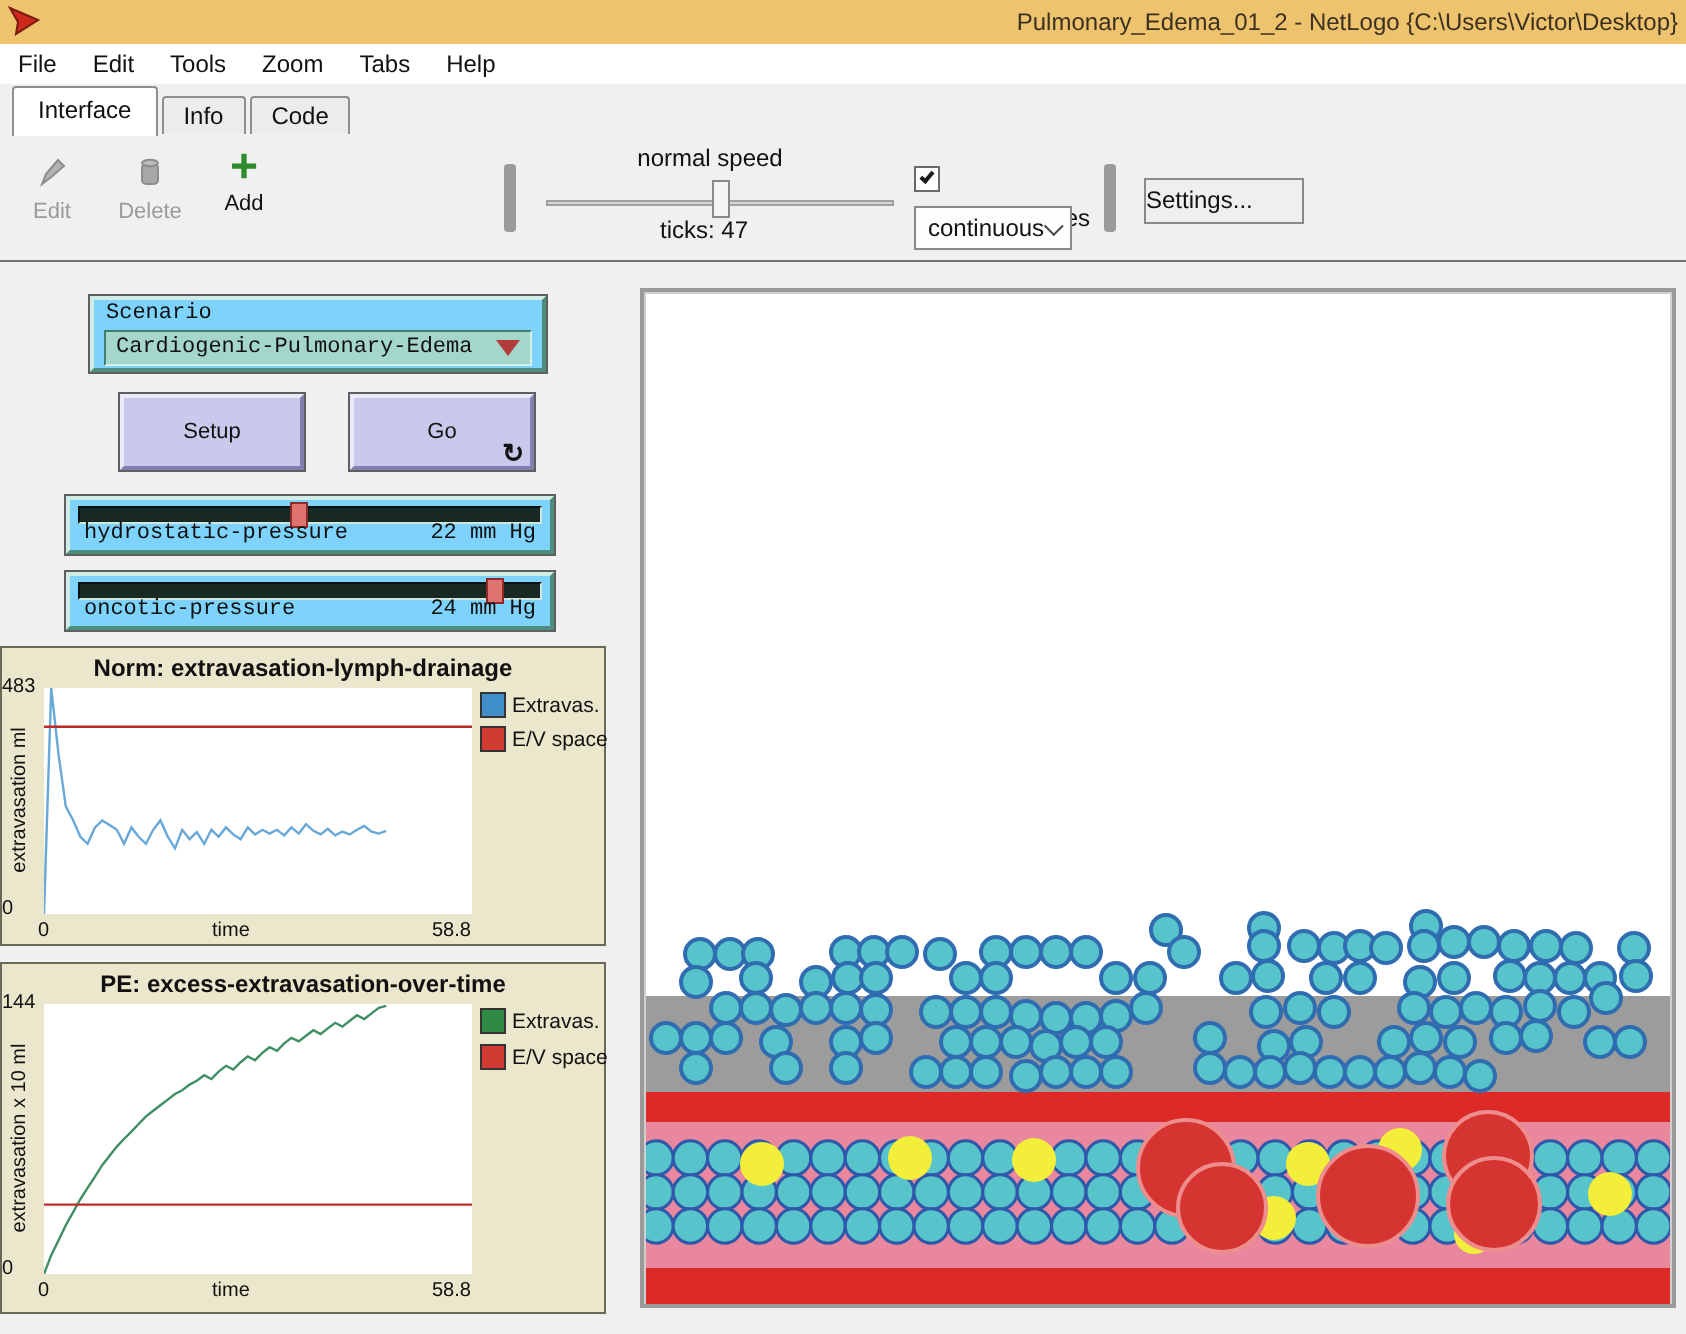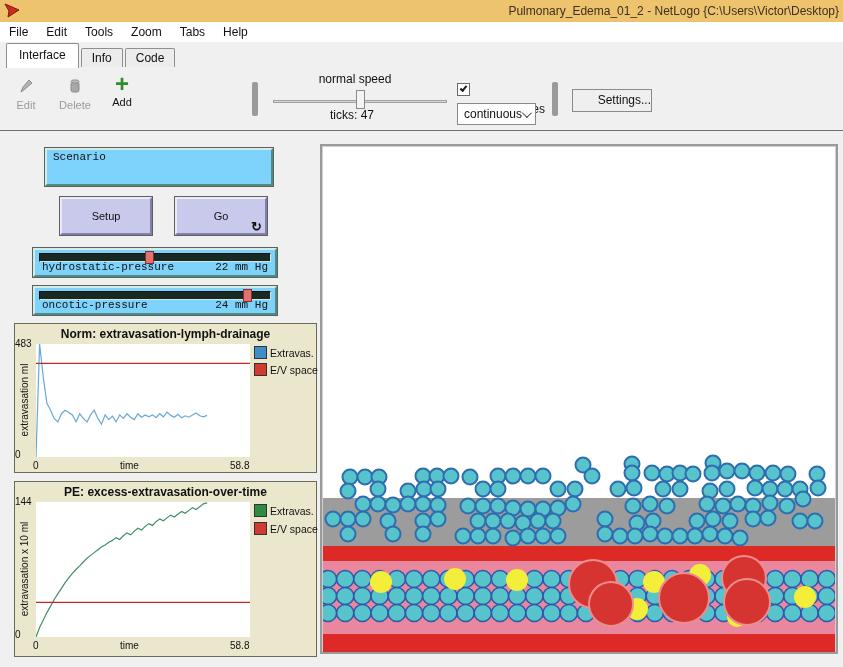--- a/index.html
+++ b/index.html
@@ -32,40 +32,40 @@
   .combo .caret-dn { width:0; height:0; border-left:4px solid transparent; border-right:4px solid transparent; border-top:5px solid #222; margin-left:auto; }
   .abcbadge { background:#c9c9f0; color:#333; font-size:8px; padding:1px 2px; margin-right:5px; position:relative; }
   .abcbadge:before { content:""; position:absolute; left:-1px; top:-4px; border-left:4px solid #222; border-bottom:4px solid transparent; }
   .chev { width:7px; height:7px; border-right:1.6px solid #444; border-bottom:1.6px solid #444; transform:rotate(45deg) translateY(-2px); margin-left:auto; }
   .speedlabel, .tickslabel { position:absolute; width:160px; text-align:center; font-size:12px; }
   .speedtrack { position:absolute; left:273px; top:33px; width:174px; height:3px; background:#d6d6d6; border:1px solid #a0a0a0; }
   .speedhandle { position:absolute; top:23px; width:9px; height:19px; background:#f4f4f4; border:1px solid #8a8a8a; }
   .checkbox { position:absolute; width:13px; height:13px; background:#fff; border:1px solid #6a6a6a; }
   .checkbox .mark { position:absolute; left:2px; top:2px; width:7px; height:4px; border-left:2px solid #1a1a1a; border-bottom:2px solid #1a1a1a; transform:rotate(-50deg); }
   .cklabel { position:absolute; font-size:12px;margin-top:20px; }
-  .pushbtn { position:absolute; background:#efefef; border:1px solid #8a8a8a; text-align:right; font-size:12px; }
+  .pushbtn { position:absolute; background:#efefef; border:1px solid #8a8a8a; text-align:left; font-size:12px; }
 
   
   .content { position:absolute; left:0; top:131px; width:843px; height:536px; background:#f0f0f0; }
 
   
   .raised-teal { position:absolute; background:#7dd3fc; border:2px solid; border-color:#d2ece6 #4e8e81 #4e8e81 #d2ece6; box-shadow:0 0 0 1px #5f5f5f;font-family:Liberation Mono, monospace; }
   .chooser-label { position:absolute; left:6px; top:1px; font-size:11px; }
   .chooser-drop { position:absolute; left:5px; right:5px; top:15px; height:18px; background:#a5d6ca; border:1px solid; border-color:#3f7d71 #d8efe9 #d8efe9 #3f7d71; display:flex; align-items:center; padding:0 5px; font-size:11px; }
   .tri-maroon { width:0; height:0; border-left:6px solid transparent; border-right:6px solid transparent; border-top:8px solid #b13c3c; margin-left:auto; }
   .nlbtn { position:absolute; width:92px; height:38px; background:#c9c9ec; border:2px solid; border-color:#eaeaf8 #7f7fb0 #7f7fb0 #eaeaf8; box-shadow:0 0 0 1px #5f5f5f; text-align:center; line-height:34px; font-size:11px; }
   .forever { position:absolute; right:3px; bottom:0px; font-size:13px; font-weight:bold; line-height:13px; }
   .slider { position:absolute; left:33px; width:244px; height:29px; }
   .groove { position:absolute; left:4px; top:3px; right:4px; height:9px; background:#182823; border:1px solid; border-color:#0a120f #cfe7df #cfe7df #0a120f; }
   .shandle { position:absolute; top:1px; width:9px; height:13px; background:#df7370; border:1px solid #8e2a28; }
   .sname { position:absolute; left:7px; bottom:2px; font-size:11px; }
   .sval  { position:absolute; right:7px; bottom:2px; font-size:11px;margin-left:29px; }
 
   
-  .plot { position:absolute; left:14px; width:303px; background:#ebe7cc; border:1px solid #6a6a5a; }
+  .plot { position:absolute; left:0; width:303px; background:#ebe7cc; border:1px solid #6a6a5a; }
   .plot .ptitle { position:absolute; left:0; top:3px; width:100%; text-align:center; font-weight:bold; font-size:12px; }
   .parea { position:absolute; left:21px; top:20px; width:214px; background:#ffffff; }
   .parea svg { display:block; width:100%; height:100%; }
   .ymax, .ymin { position:absolute; left:0; width:19px; text-align:left; font-size:10px; }
   .ylab { position:absolute; left:9px; white-space:nowrap; font-size:10px; transform:translate(-50%,-50%) rotate(-90deg); }
   .xmin, .xlab, .xmax { position:absolute; font-size:10px; }
   .legend { position:absolute; left:239px; display:flex; align-items:center; }
   .swatch { width:13px; height:13px; border:1px solid #333; margin-right:3px; flex:none; }
   .legend span { font-size:10.5px; white-space:nowrap; }
 
@@ -132,20 +132,24 @@
 
     <div class="sep" style="left:552px;"></div>
 
     <div class="pushbtn" style="left:572px; top:22px; width:80px; height:23px; line-height:21px;">Settings...</div>
   </div>
 
   <div class="content">
 
     <div class="raised-teal" style="left:45px; top:17px; width:228px; height:38px;">
       <div class="chooser-label">Scenario</div>
+      <div class="chooser-drop">
+        <span>Cardiogenic-Pulmonary-Edema</span>
+        <span class="tri-maroon"></span>
+      </div>
     </div>
 
     <div class="nlbtn" style="left:175px; top:66px;">
       <span>Go</span>
       <span class="forever">↻</span>
     </div>
     <div class="nlbtn" style="left:60px; top:66px;">
       <span>Setup</span>
     </div>
 

